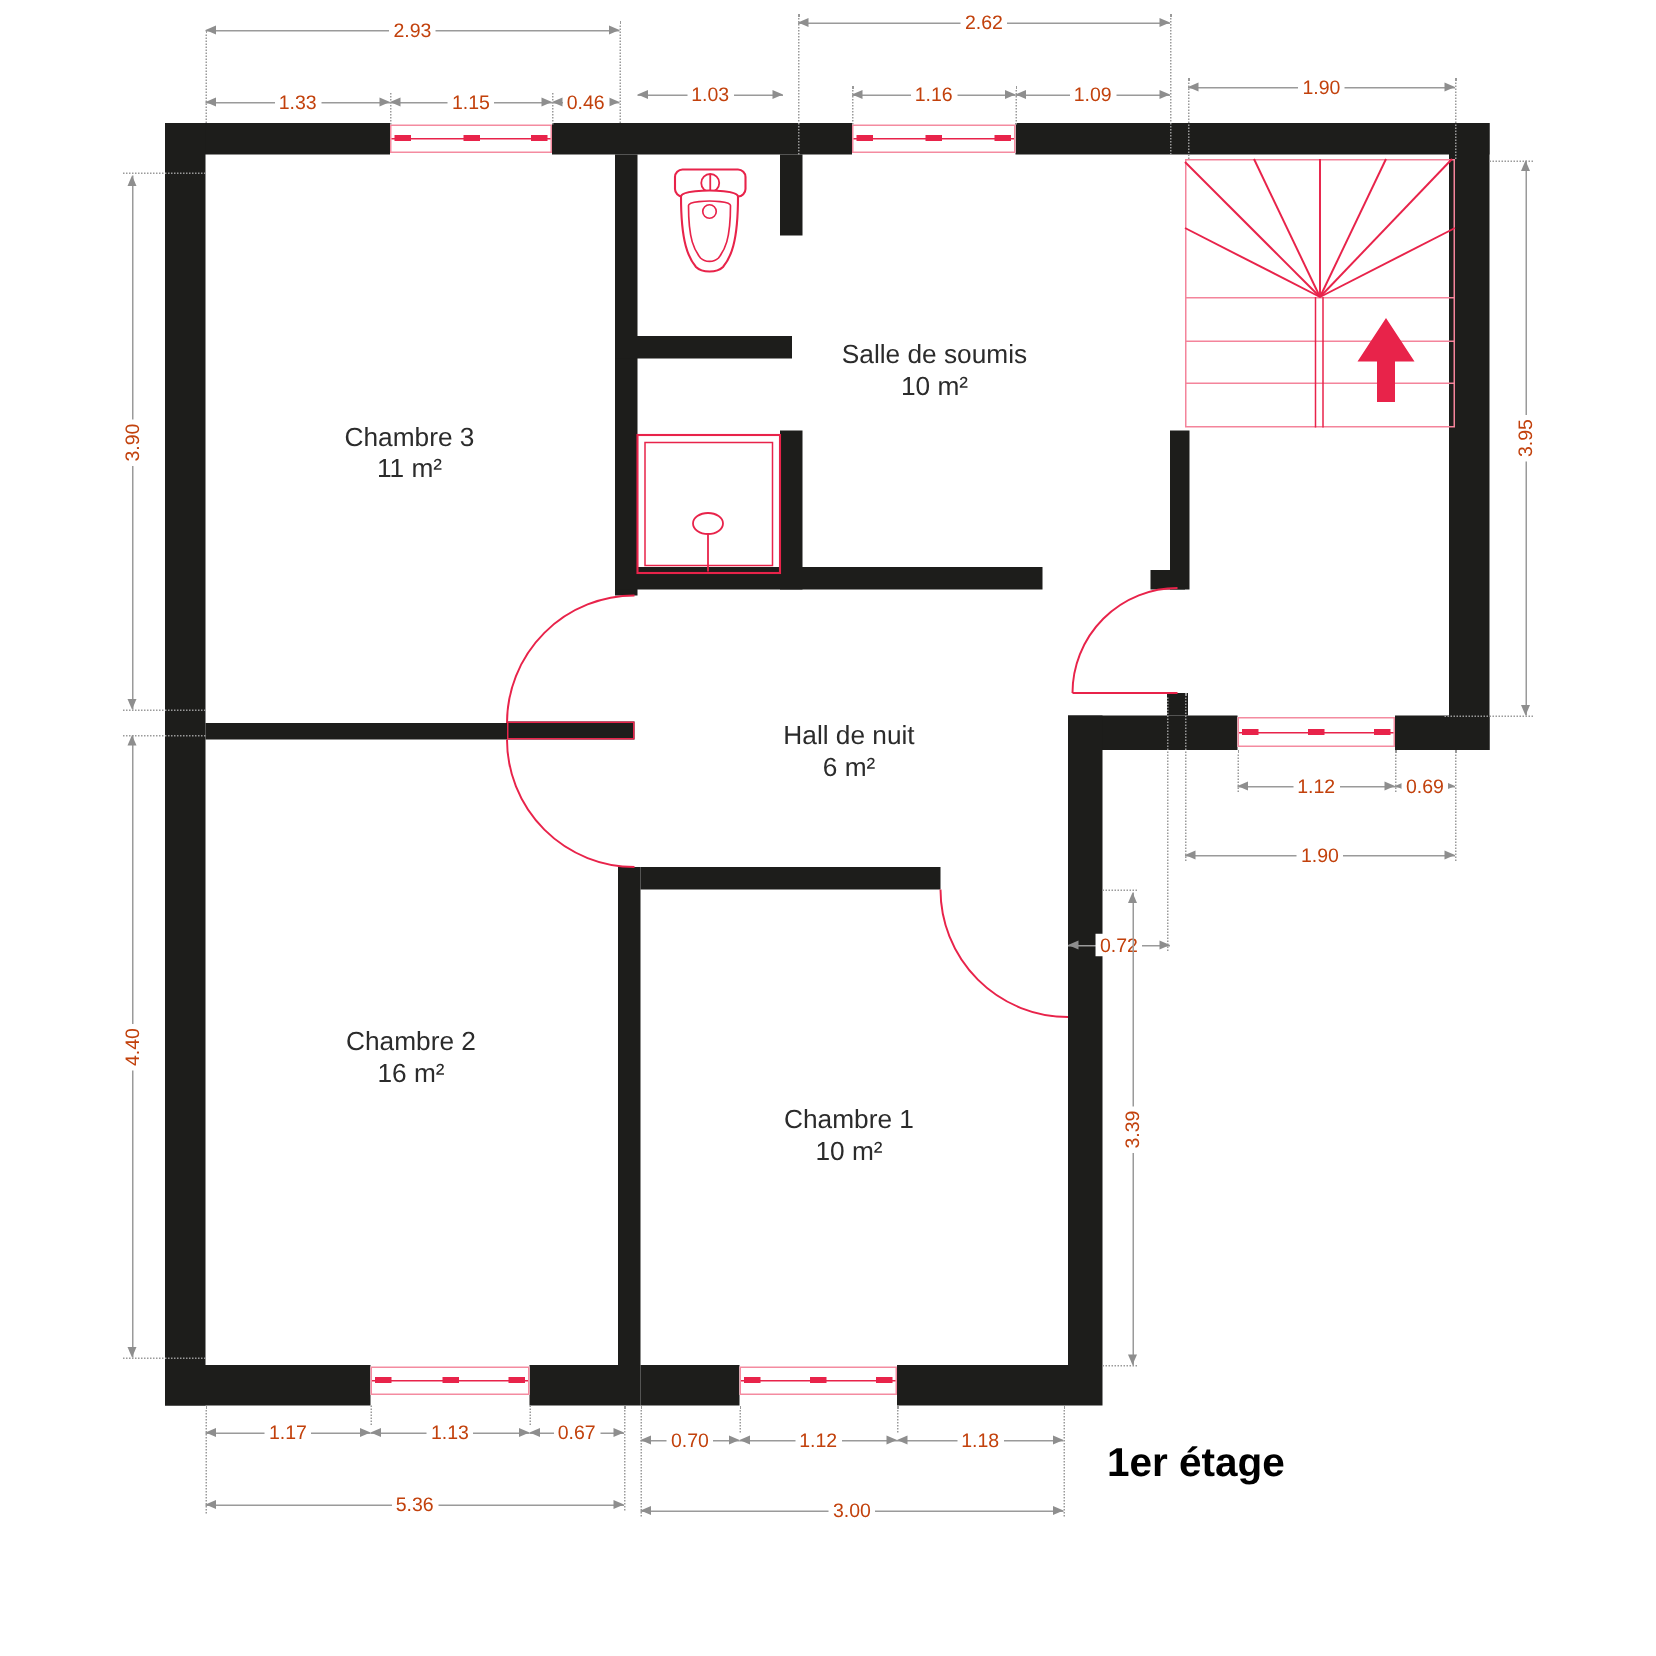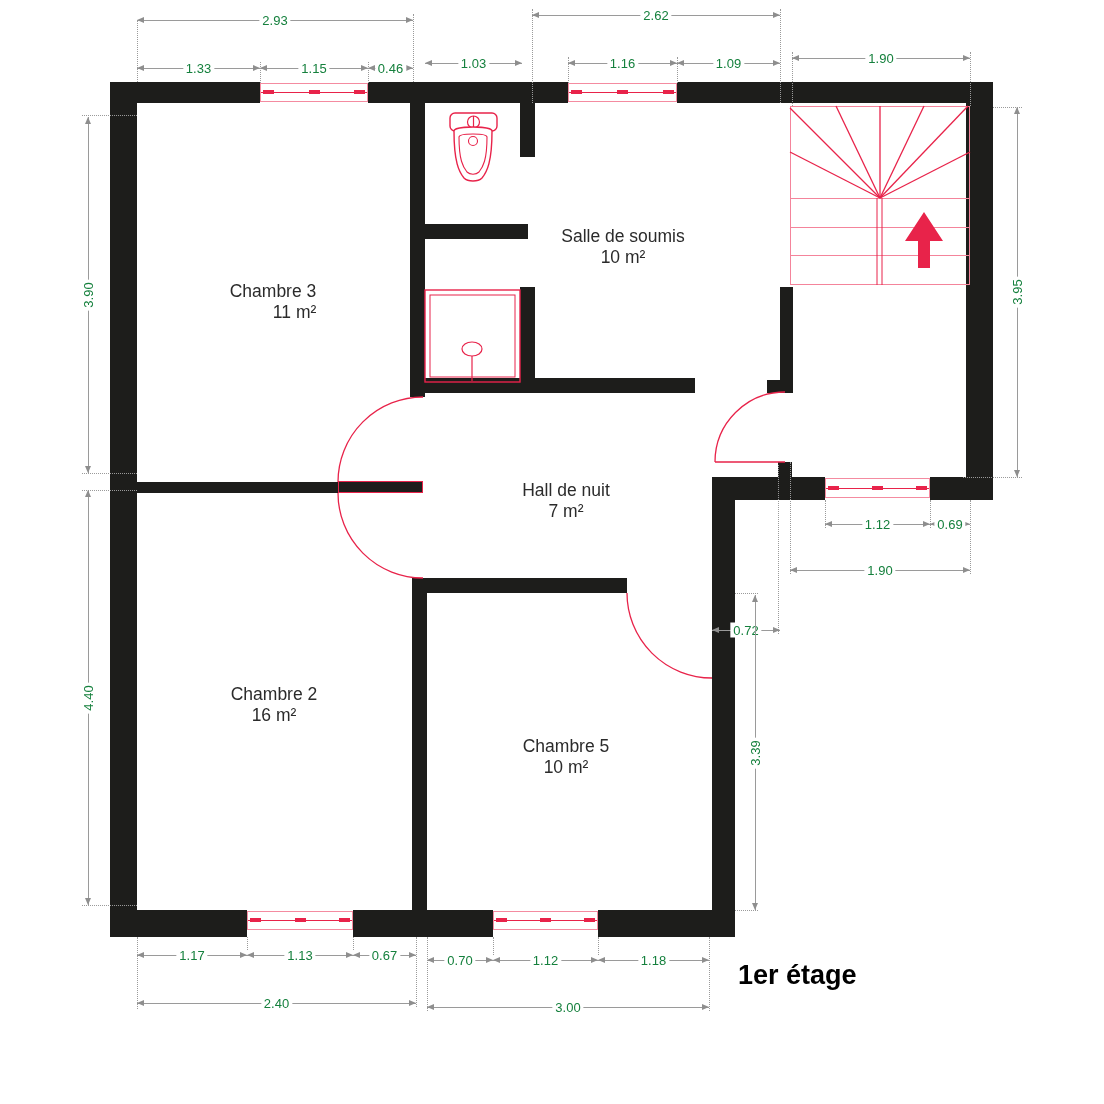--- a/index.html
+++ b/index.html
@@ -8,21 +8,21 @@
   .wall{position:absolute;background:#1d1d1b;}
   .leaf{position:absolute;background:#1d1d1b;border:1px solid #e8234a;box-sizing:border-box;}
   .window{position:absolute;background:#fff;border:1px solid #f48ba0;box-sizing:border-box;}
   .window .wline{position:absolute;left:0;right:0;height:1px;background:#e8234a;}
   .window .wdash{position:absolute;width:11px;height:4px;background:#e8234a;}
   .stairline{position:absolute;background:#f4849b;}
   .stairbox{position:absolute;border:1px solid #f4849b;box-sizing:border-box;}
   .ext{position:absolute;}
   .ext.h{border-top:1px dotted #9a9a9a;height:0;}
   .ext.v{border-left:1px dotted #9a9a9a;width:0;}
-  .dim{position:absolute;color:#15803d;font-size:13px;}
+  .dim{position:absolute;color:#c2410c;font-size:13px;}
   .dim .line{position:absolute;background:#9a9a9a;}
   .dim .lbl{position:absolute;left:50%;top:50%;transform:translate(-50%,-50%);background:#fff;padding:0 3px;white-space:nowrap;}
   .dim.v .lbl{transform:translate(-50%,-50%) rotate(-90deg);}
   .arr{position:absolute;width:0;height:0;}
   .room-label{position:absolute;transform:translate(-50%,0);text-align:center;color:#2b2b2b;font-size:17.5px;line-height:21px;white-space:nowrap;}
   #floor-label{position:absolute;color:#000;font-weight:bold;font-size:27px;}
   #footer-note{position:absolute;left:0;width:100%;text-align:center;color:#111;font-size:17px;}
   svg.overlay{position:absolute;left:0;top:0;pointer-events:none;}
 </style>
 </head>
@@ -237,21 +237,21 @@
     <div class="dim h" style="left: 353px; top: 947px; width: 63px; height: 16px; z-index: 5;">
       <div class="line" style="left: 0px; right: 0px; top: 7.5px; height: 1px;"></div>
       <div class="arr" style="left: 0px; top: 4.5px; border-top: 3.5px solid transparent; border-bottom: 3.5px solid transparent; border-right: 7px solid rgb(142, 142, 142);"></div>
       <div class="arr" style="right: 0px; top: 4.5px; border-top: 3.5px solid transparent; border-bottom: 3.5px solid transparent; border-left: 7px solid rgb(142, 142, 142);"></div>
       <span class="lbl">0.67</span>
     </div>
     <div class="dim h" style="left: 137px; top: 995px; width: 279px; height: 16px; z-index: 5;">
       <div class="line" style="left: 0px; right: 0px; top: 7.5px; height: 1px;"></div>
       <div class="arr" style="left: 0px; top: 4.5px; border-top: 3.5px solid transparent; border-bottom: 3.5px solid transparent; border-right: 7px solid rgb(142, 142, 142);"></div>
       <div class="arr" style="right: 0px; top: 4.5px; border-top: 3.5px solid transparent; border-bottom: 3.5px solid transparent; border-left: 7px solid rgb(142, 142, 142);"></div>
-      <span class="lbl">2.40</span>
+      <span class="lbl">5.36</span>
     </div>
     <div class="dim h" style="left: 427px; top: 952px; width: 66px; height: 16px; z-index: 5;">
       <div class="line" style="left: 0px; right: 0px; top: 7.5px; height: 1px;"></div>
       <div class="arr" style="left: 0px; top: 4.5px; border-top: 3.5px solid transparent; border-bottom: 3.5px solid transparent; border-right: 7px solid rgb(142, 142, 142);"></div>
       <div class="arr" style="right: 0px; top: 4.5px; border-top: 3.5px solid transparent; border-bottom: 3.5px solid transparent; border-left: 7px solid rgb(142, 142, 142);"></div>
       <span class="lbl">0.70</span>
     </div>
     <div class="dim h" style="left: 493px; top: 952px; width: 105px; height: 16px; z-index: 5;">
       <div class="line" style="left: 0px; right: 0px; top: 7.5px; height: 1px;"></div>
       <div class="arr" style="left: 0px; top: 4.5px; border-top: 3.5px solid transparent; border-bottom: 3.5px solid transparent; border-right: 7px solid rgb(142, 142, 142);"></div>
@@ -287,34 +287,34 @@
       <div class="arr" style="top: 0px; left: 4.5px; border-left: 3.5px solid transparent; border-right: 3.5px solid transparent; border-bottom: 7px solid rgb(142, 142, 142);"></div>
       <div class="arr" style="bottom: 0px; left: 4.5px; border-left: 3.5px solid transparent; border-right: 3.5px solid transparent; border-top: 7px solid rgb(142, 142, 142);"></div>
       <span class="lbl">3.95</span>
     </div>
     <div class="dim v" style="left: 747px; top: 595px; width: 16px; height: 315px; z-index: 5;">
       <div class="line" style="top: 0px; bottom: 0px; left: 7.5px; width: 1px;"></div>
       <div class="arr" style="top: 0px; left: 4.5px; border-left: 3.5px solid transparent; border-right: 3.5px solid transparent; border-bottom: 7px solid rgb(142, 142, 142);"></div>
       <div class="arr" style="bottom: 0px; left: 4.5px; border-left: 3.5px solid transparent; border-right: 3.5px solid transparent; border-top: 7px solid rgb(142, 142, 142);"></div>
       <span class="lbl">3.39</span>
     </div>
-    <div class="room-label" style="left: 273px; top: 281px; z-index: 5; text-align: right;">
+    <div class="room-label" style="left: 273px; top: 281px; z-index: 5;">
       <div>Chambre 3</div>
       <div>11 m²</div>
     </div>
     <div class="room-label" style="left: 623px; top: 226px; z-index: 5;">
       <div>Salle de soumis</div>
       <div>10 m²</div>
     </div>
     <div class="room-label" style="left: 566px; top: 480px; z-index: 5;">
       <div>Hall de nuit</div>
-      <div>7 m²</div>
+      <div>6 m²</div>
     </div>
     <div class="room-label" style="left: 274px; top: 684px; z-index: 5;">
       <div>Chambre 2</div>
       <div>16 m²</div>
     </div>
     <div class="room-label" style="left: 566px; top: 736px; z-index: 5;">
-      <div>Chambre 5</div>
+      <div>Chambre 1</div>
       <div>10 m²</div>
     </div>
     <div class="" id="floor-label" style="z-index: 5; left: 738px; top: 960px;">1er étage</div>
   </div>
 
 </body></html>

